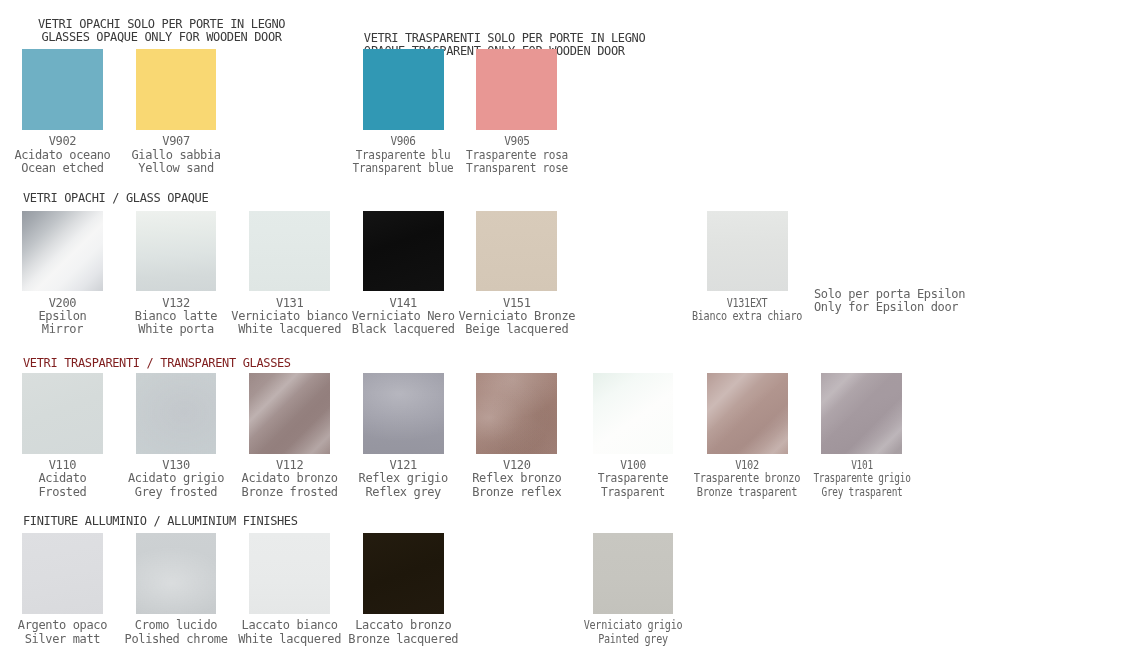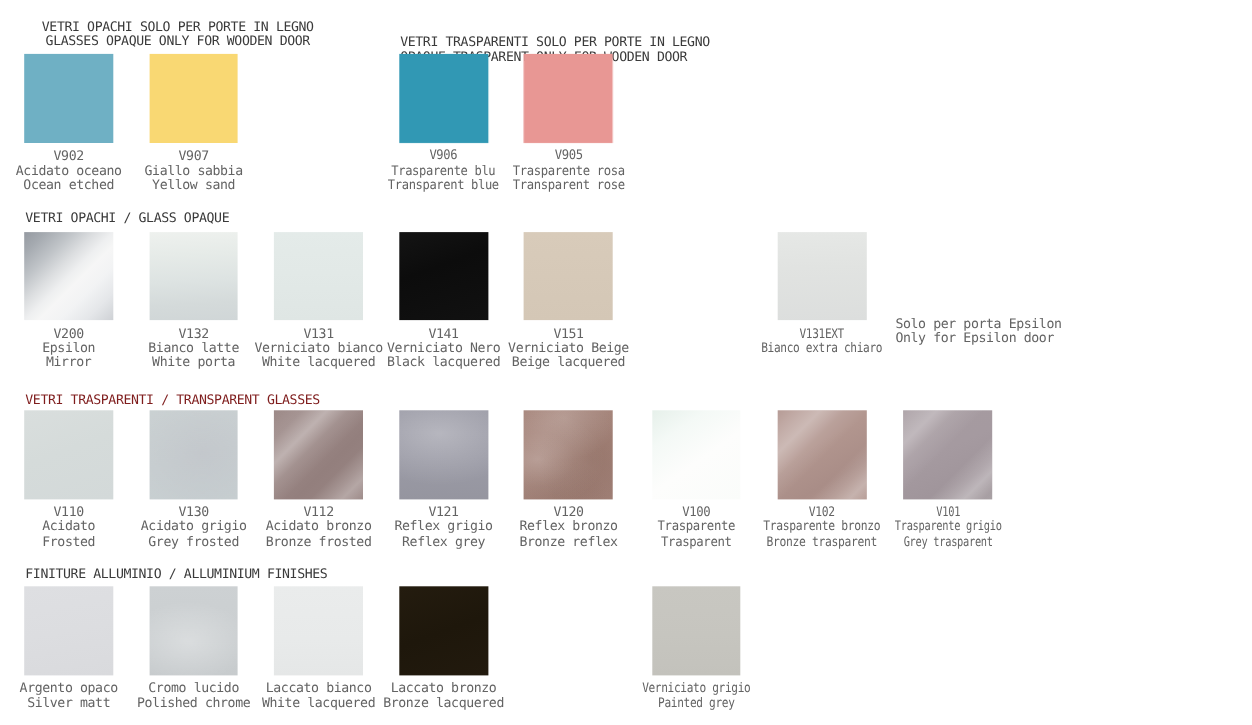--- a/index.html
+++ b/index.html
@@ -97,21 +97,21 @@
       <div class="swatch-caption" style="top: 86.2px; color: rgb(99, 99, 99);">
         <div>V141</div>
         <div>Verniciato Nero</div>
         <div>Black lacquered</div>
       </div>
     </div>
     <div class="swatch-cell" style="left: 476.4px; top: 210.8px;">
       <div class="swatch" style="background: linear-gradient(rgb(216, 203, 186) 0%, rgb(212, 199, 182) 100%);"></div>
       <div class="swatch-caption" style="top: 86.2px; color: rgb(99, 99, 99);">
         <div>V151</div>
-        <div>Verniciato Beige</div>
+        <div>Verniciato Bronze</div>
         <div>Beige lacquered</div>
       </div>
     </div>
     <div class="swatch-cell" style="left: 706.9px; top: 210.8px;">
       <div class="swatch" style="background: linear-gradient(178deg, rgb(230, 232, 230) 0%, rgb(225, 227, 225) 40%, rgb(220, 222, 221) 100%);"></div>
       <div class="swatch-caption" style="top: 86.2px; color: rgb(99, 99, 99); transform: translateZ(0px) scaleX(0.843);">
         <div>V131EXT</div>
         <div>Bianco extra chiaro</div>
       </div>
     </div>

